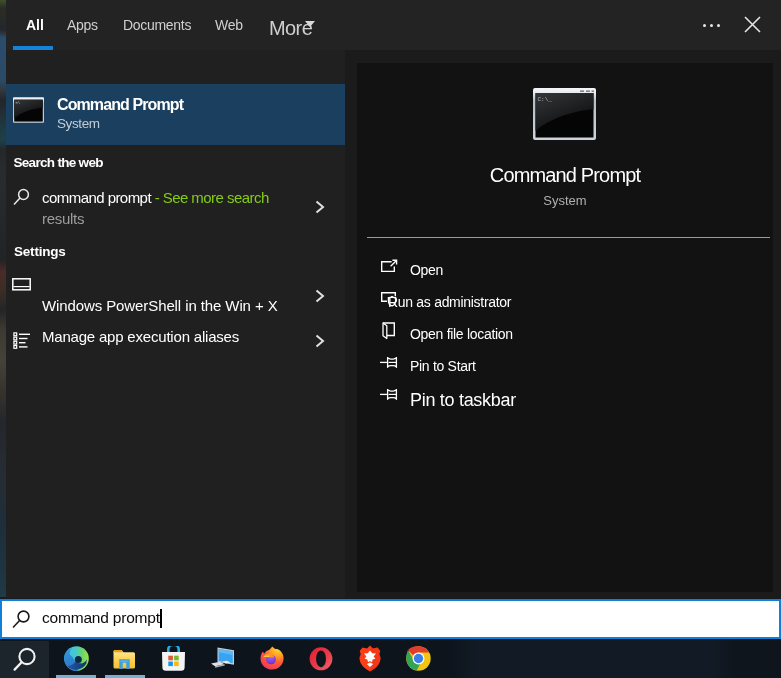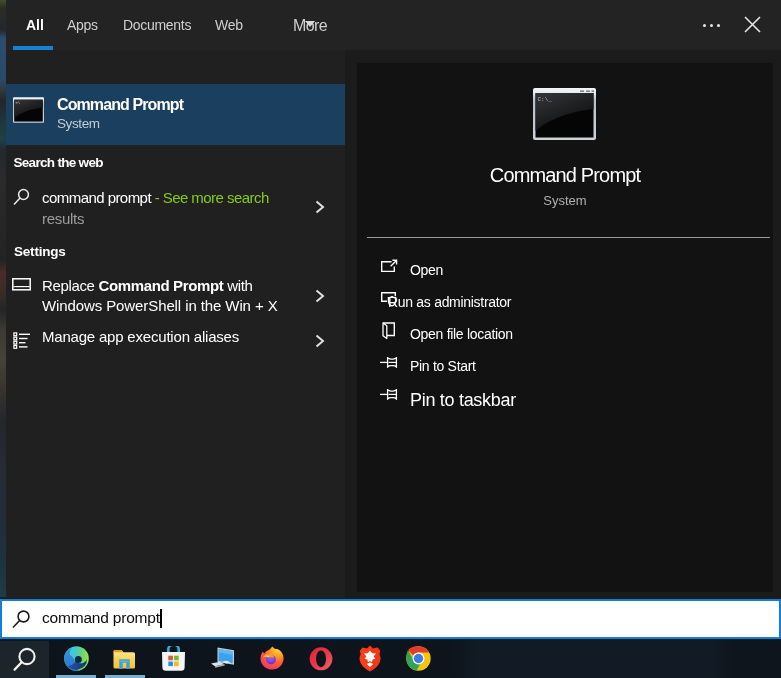--- a/index.html
+++ b/index.html
@@ -11,21 +11,21 @@
 </style>
 </head>
 <body>
 <div id="stage">
 
   <div class="abs" style="left:0;top:0;width:781px;height:50px;background:#232323;"></div>
   <div class="abs txt" style="left:26px;top:17px;font-size:14px;font-weight:bold;color:#ffffff;">All</div>
   <div class="abs txt" style="left:67px;top:17px;font-size:14px;letter-spacing:-0.3px;color:#cfcfcf;text-align:right;">Apps</div>
   <div class="abs txt" style="left:123px;top:17px;font-size:14px;letter-spacing:-0.3px;color:#cfcfcf;">Documents</div>
   <div class="abs txt" style="left:215px;top:17px;font-size:14px;letter-spacing:-0.3px;color:#cfcfcf;">Web</div>
-  <div class="abs txt" style="left:269px;top:17px;font-size:16px;letter-spacing:-0.6px;color:#cfcfcf;margin-left:24px;">More</div>
+  <div class="abs txt" style="left:269px;top:17px;font-size:20px;letter-spacing:-0.6px;color:#cfcfcf;">More</div>
   <div class="abs" style="left:305px;top:21px;width:0;height:0;border-left:5.5px solid transparent;border-right:5.5px solid transparent;border-top:6.5px solid #d8d8d8;"></div>
   <div class="abs" style="left:13px;top:46px;width:40px;height:4px;background:#1583d7;"></div>
 
   <div class="abs" style="left:703px;top:24px;width:3px;height:3px;border-radius:50%;background:#e8e8e8;"></div>
   <div class="abs" style="left:710px;top:24px;width:3px;height:3px;border-radius:50%;background:#e8e8e8;"></div>
   <div class="abs" style="left:717px;top:24px;width:3px;height:3px;border-radius:50%;background:#e8e8e8;"></div>
 
   <svg class="abs" style="left:744px;top:16px;" width="17" height="17" viewBox="0 0 17 17">
     <path d="M1,1 L16,16 M16,1 L1,16" stroke="#e4e4e4" stroke-width="1.6"></path>
   </svg>
@@ -65,21 +65,20 @@
   <svg class="abs chev" style="left:315px;top:200px;" width="10" height="14" viewBox="0 0 10 14">
     <path d="M1.5,1.5 L8,7 L1.5,12.5" fill="none" stroke="#e0e0e0" stroke-width="2"></path>
   </svg>
 
   <div class="abs txt" style="left:14px;top:244px;font-size:13.5px;font-weight:bold;letter-spacing:-0.2px;color:#ffffff;">Settings</div>
 
   <svg class="abs" style="left:12px;top:278px;" width="19" height="13" viewBox="0 0 19 13">
     <rect x="0.8" y="0.8" width="17.4" height="11" fill="none" stroke="#ffffff" stroke-width="1.5"></rect>
     <line x1="1.5" y1="8.6" x2="17.5" y2="8.6" stroke="#ffffff" stroke-width="1.2"></line>
   </svg>
-  <div class="abs txt" style="left:42px;top:277px;font-size:15px;letter-spacing:-0.35px;color:#ffffff;">Replace <b>Command Prompt</b> with</div>
   <div class="abs txt" style="left:42px;top:297px;font-size:15px;letter-spacing:-0.1px;color:#ffffff;">Windows PowerShell in the Win + X</div>
   <svg class="abs chev" style="left:315px;top:289px;" width="10" height="14" viewBox="0 0 10 14">
     <path d="M1.5,1.5 L8,7 L1.5,12.5" fill="none" stroke="#e0e0e0" stroke-width="2"></path>
   </svg>
 
   <svg class="abs" style="left:13px;top:332px;" width="18" height="17" viewBox="0 0 18 17">
     <g fill="none" stroke="#ffffff" stroke-width="1.2">
       <rect x="0.9" y="0.9" width="2.8" height="2.8"></rect>
       <rect x="0.9" y="5.1" width="2.8" height="2.8"></rect>
       <rect x="0.9" y="9.3" width="2.8" height="2.8"></rect>

